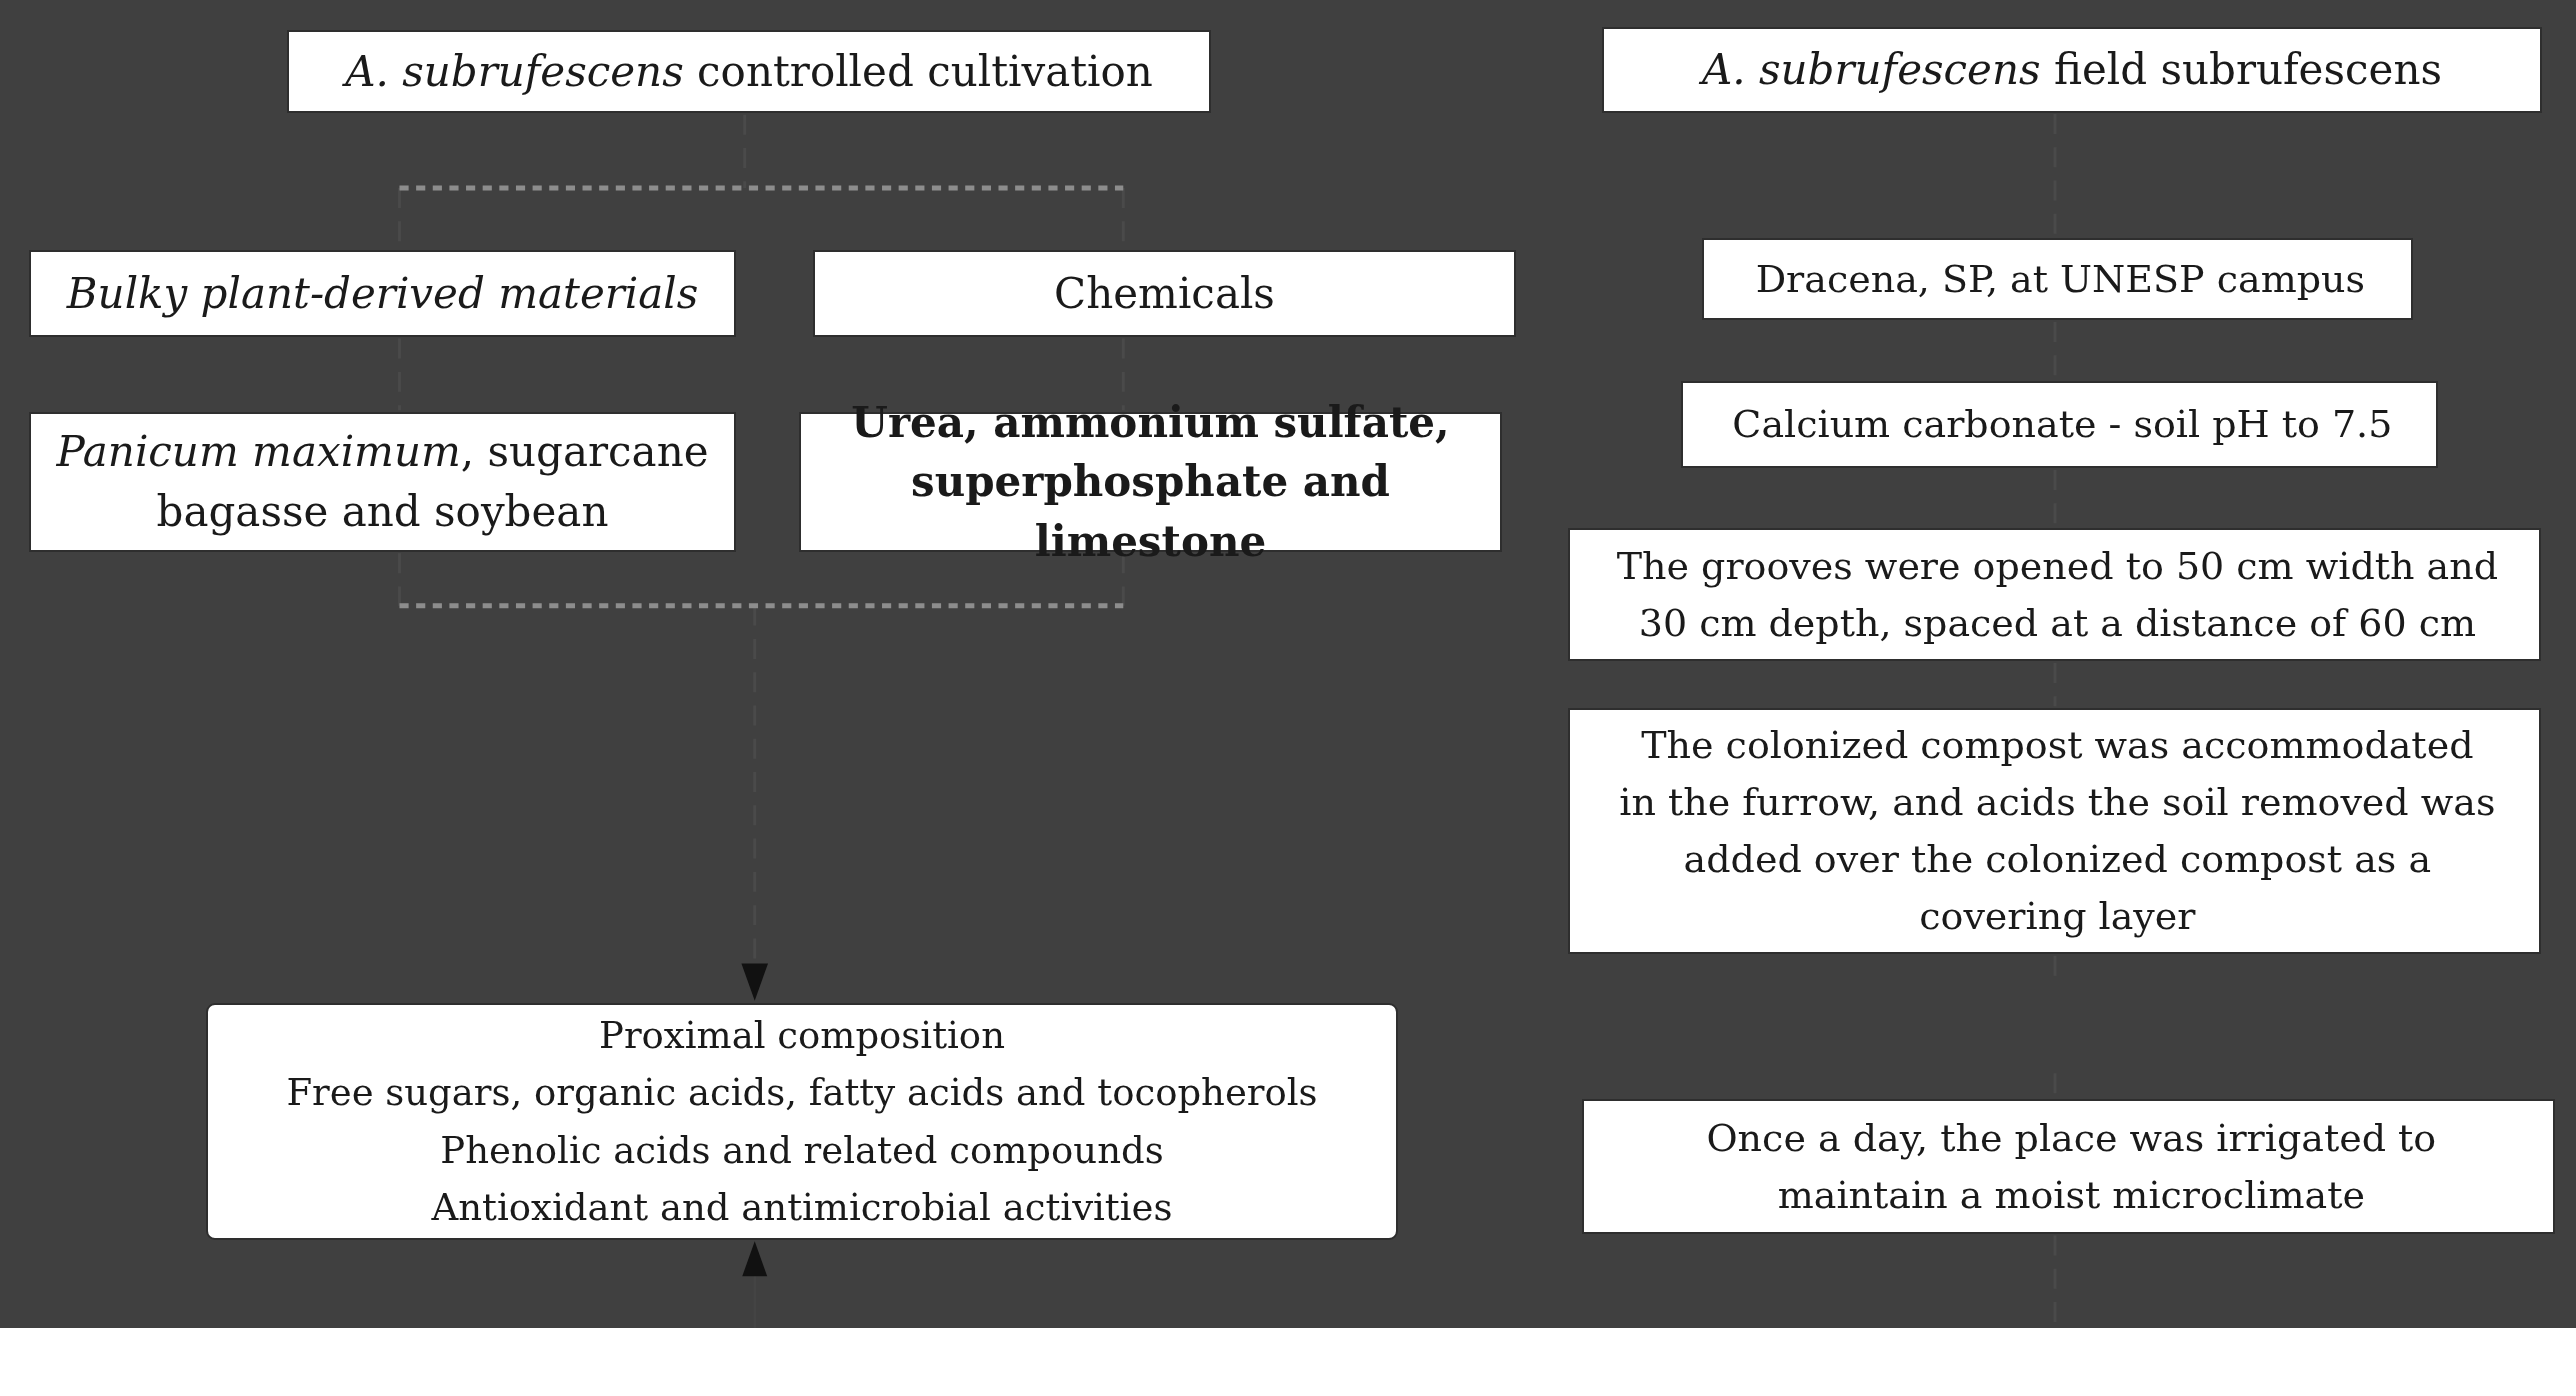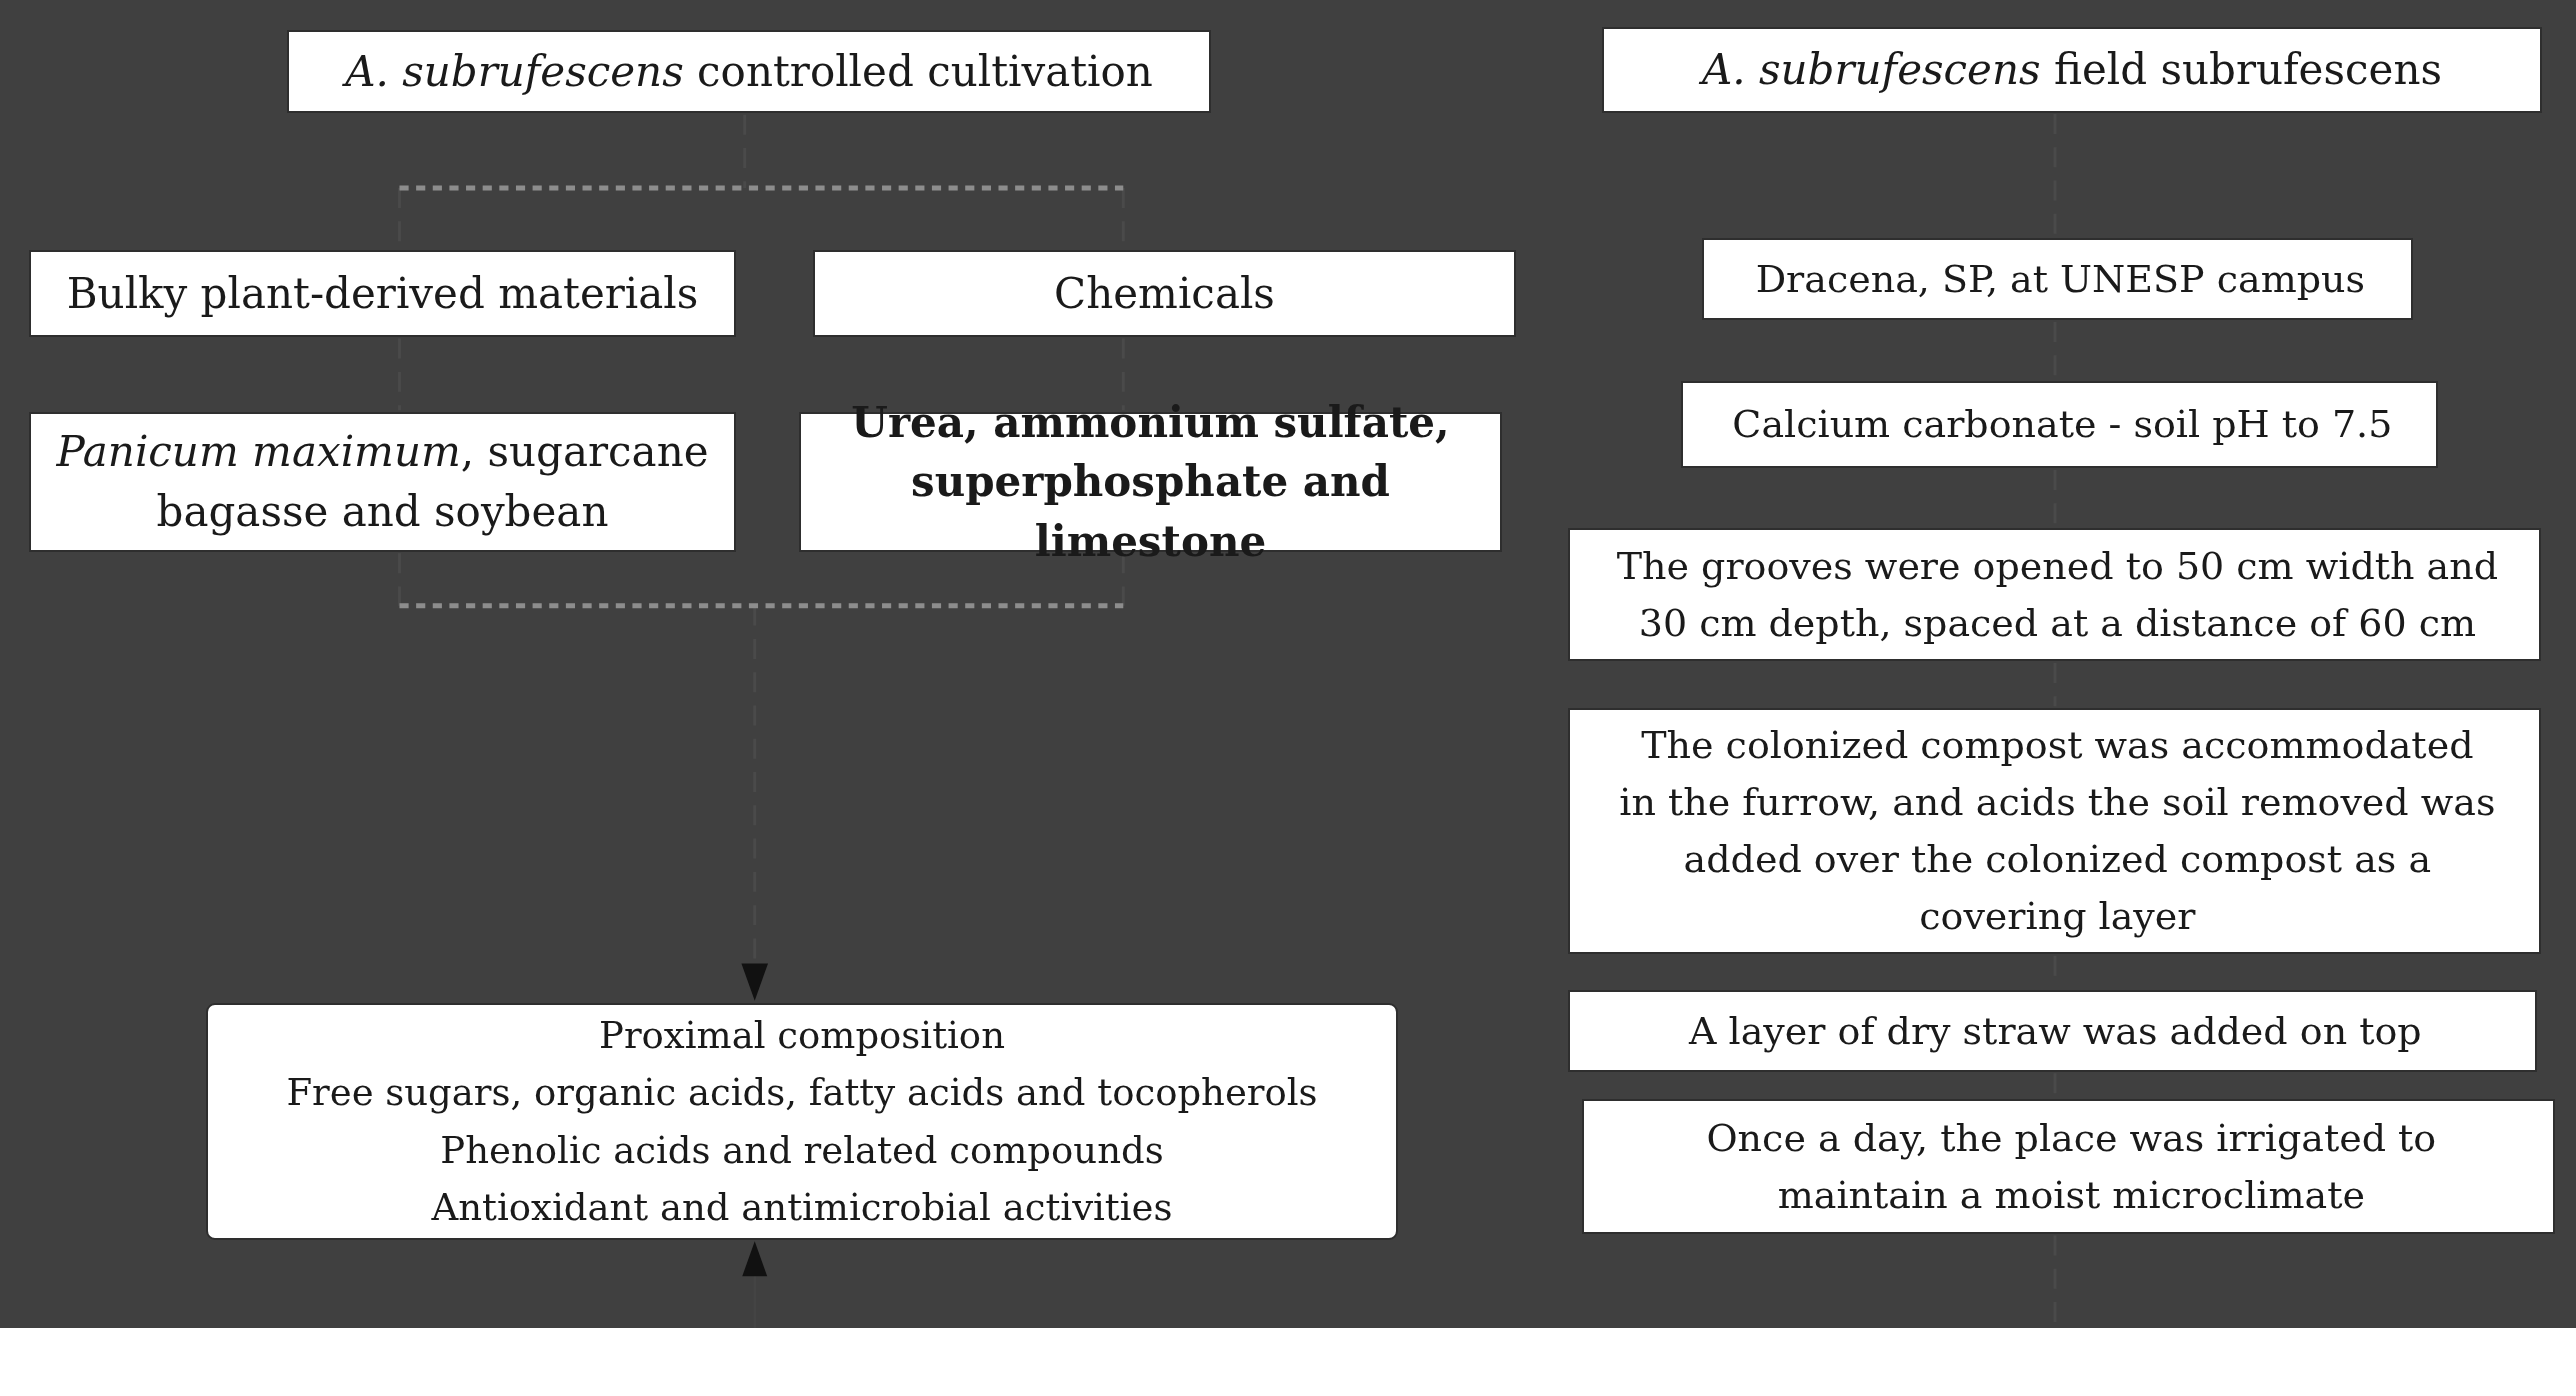--- a/index.html
+++ b/index.html
@@ -35,21 +35,21 @@
     line-height: 1.42;
     padding: 3.3px 18.3px;
   }
   .fs-left  { font-size: 42px; }
   .fs-right { font-size: 38px; line-height: 1.5; padding-left: 24px; }
   .fs-prox  { font-size: 37px; line-height: 1.55; }
   .species  { font-style: italic; }
 
   
   #box-l-title   { left: 287px;  top: 30px;   width: 924px; height: 83px; }
-  #box-bulky     { left: 29px;   top: 250px;  width: 707px;  height: 87px; }
+  #box-bulky     { left: 29px;   top: 250px;  width: 707px;  height: 87px; font-style: italic; }
   #box-chem      { left: 799px;  top: 250px;  width: 703px;  height: 87px; margin-left: 14px; }
   #box-panicum   { left: 29px;   top: 412px;  width: 707px;  height: 140px; }
   #box-urea      { left: 799px;  top: 412px;  width: 703px;  height: 140px; font-weight: bold; }
   #box-proximal  { left: 206px;  top: 1003px; width: 1192px; height: 237px; border-radius: 9px; }
 
   #box-r-title   { left: 1602px; top: 27px;   width: 940px; height: 86px; }
   #box-dracena   { left: 1702px; top: 238px;  width: 711px;  height: 82px;  }
   #box-calcium   { left: 1681px; top: 381px;  width: 757px;  height: 87px; }
   #box-grooves   { left: 1568px; top: 528px;  width: 973px; height: 133px; }
   #box-colonized { left: 1568px; top: 708px;  width: 973px; height: 246px; }
@@ -141,23 +141,20 @@
 30 cm depth, spaced at a distance of 60 cm</span>
   </div>
 
   <div class="fbox fs-right" id="box-colonized">
     <span>The colonized compost was accommodated
 in the furrow, and acids the soil removed was
 added over the colonized compost as a
 covering layer</span>
   </div>
 
-  <div class="fbox fs-right" id="box-straw">
-    <span>A layer of dry straw was added on top</span>
-  </div>
 
   <div class="fbox fs-right" id="box-once">
     <span>Once a day, the place was irrigated to
 maintain a moist microclimate</span>
   </div>
 
 </div>
 
 
 </body></html>

